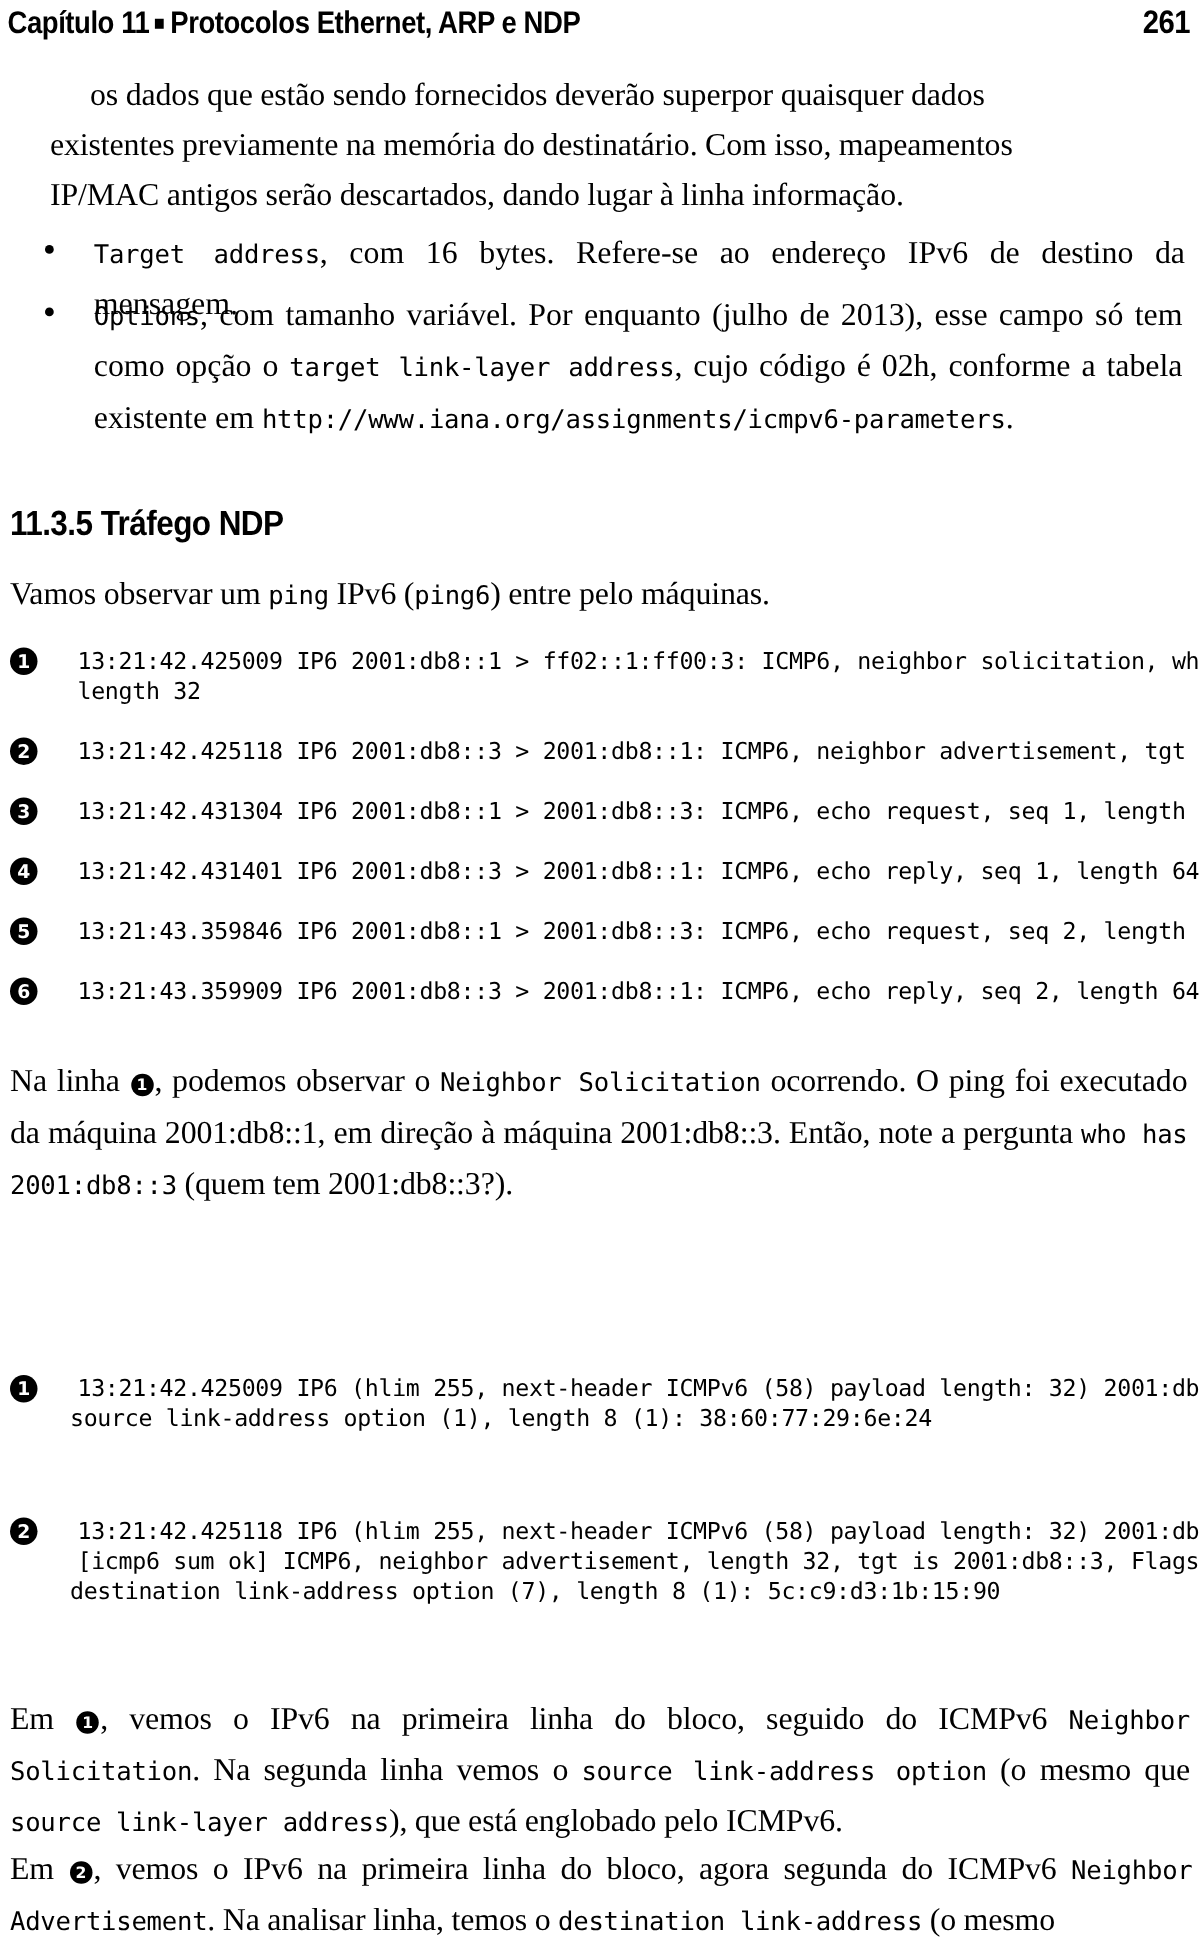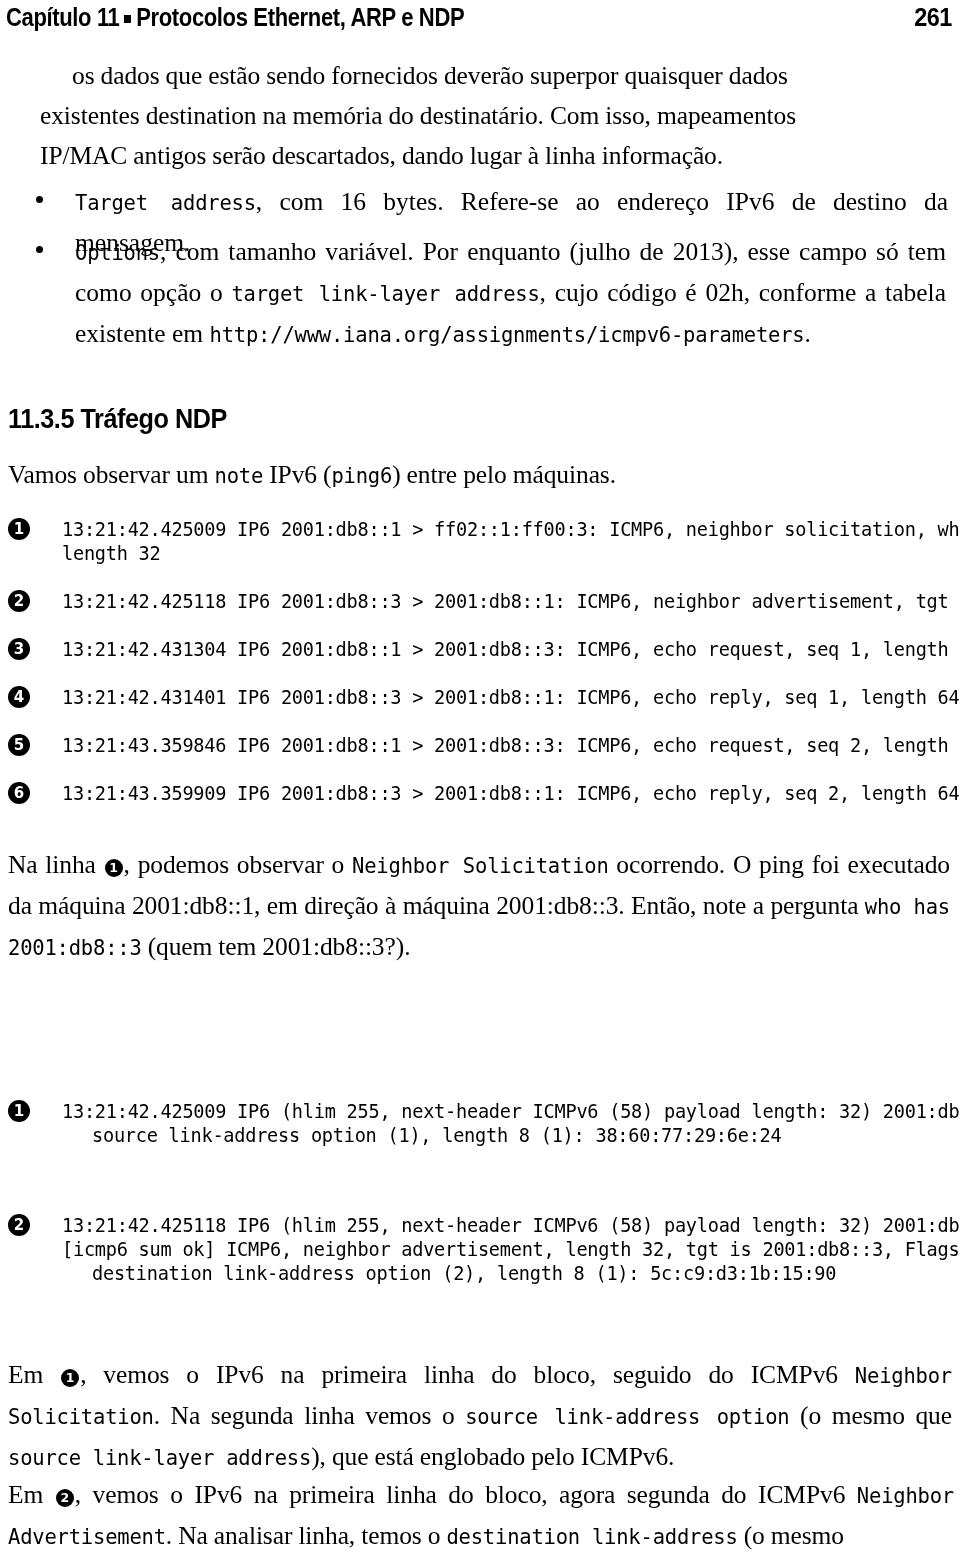--- a/index.html
+++ b/index.html
@@ -142,21 +142,21 @@
     font-family: "DejaVu Sans Mono", "Liberation Mono", monospace;
     font-size: 18.6px;
     line-height: 24px;
     letter-spacing: -0.25px;
     white-space: pre;
     padding-left: 62px;
   }
   .code-line.cont {
   }
   .code-line.deep {
-    padding-left: 92px;
+    padding-left: 56px;
   }
 
   
   .inl-num {
     display: inline-block;
     width: 18px;
     height: 18px;
     border-radius: 50%;
     background: #000;
     color: #fff;
@@ -174,37 +174,37 @@
 
 <div class="page">
 
   <div class="runhead">
     <div class="runhead-left"><span>Capítulo 11</span><span class="runhead-sq"></span><span>Protocolos Ethernet, ARP e NDP</span></div>
     <div class="runhead-page">261</div>
   </div>
 
   <div class="body-p" style="left:40px; right:10px; top:56px;">
     <span style="display:block; text-indent:32px;">os dados que estão sendo fornecidos deverão superpor quaisquer dados</span>
-    <span style="display:block;">existentes destination na memória do destinatário. Com isso, mapeamentos</span>
+    <span style="display:block;">existentes previamente na memória do destinatário. Com isso, mapeamentos</span>
     <span style="display:block;">IP/MAC antigos serão descartados, dando lugar à linha informação.</span>
   </div>
 
   <div class="bullet-item" style="top:182px;">
     <span class="bullet-dot"></span>
     <span class="bullet-text"><span class="mono">Target address</span><span>, com 16 bytes. Refere-se ao endereço IPv6 de destino da mensagem.</span></span>
   </div>
 
   <div class="bullet-item" style="top:232px; right:14px;">
     <span class="bullet-dot"></span>
     <span class="bullet-text"><span class="mono">Options</span><span>, com tamanho variável. Por enquanto (julho de 2013), esse campo só tem como opção o </span><span class="mono">target link-layer address</span><span>, cujo código é 02h, conforme a tabela existente em </span><span class="mono">http://www.iana.org/assignments/icmpv6-parameters</span><span>.</span></span>
   </div>
 
   <div class="sec-head" style="top:403px;">11.3.5 Tráfego NDP</div>
 
-  <div class="body-p" style="left:8px; right:10px; top:455px; text-align:left;"><span>Vamos observar um </span><span class="mono">note</span><span> IPv6 (</span><span class="mono">ping6</span><span>) entre pelo máquinas.</span></div>
+  <div class="body-p" style="left:8px; right:10px; top:455px; text-align:left;"><span>Vamos observar um </span><span class="mono">ping</span><span> IPv6 (</span><span class="mono">ping6</span><span>) entre pelo máquinas.</span></div>
 
   <div class="code-block" style="top:518px;">
     <div class="code-row" style="height:72px;">
       <span class="code-num">1</span>
       <div class="code-line">13:21:42.425009 IP6 2001:db8::1 &gt; ff02::1:ff00:3: ICMP6, neighbor solicitation, who has 2001:db8::3,</div>
       <div class="code-line cont">length 32</div>
     </div>
     <div class="code-row" style="height:48px;">
       <span class="code-num">2</span>
       <div class="code-line">13:21:42.425118 IP6 2001:db8::3 &gt; 2001:db8::1: ICMP6, neighbor advertisement, tgt is 2001:db8::3, length 32</div>
@@ -233,21 +233,21 @@
   <div class="code-block" style="top:1100px;">
     <div class="code-row" style="height:114px;">
       <span class="code-num">1</span>
       <div class="code-line">13:21:42.425009 IP6 (hlim 255, next-header ICMPv6 (58) payload length: 32) 2001:db8::1 &gt; ff02::1:ff00:3:</div>
       <div class="code-line deep">source link-address option (1), length 8 (1): 38:60:77:29:6e:24</div>
     </div>
     <div class="code-row" style="height:114px;">
       <span class="code-num">2</span>
       <div class="code-line">13:21:42.425118 IP6 (hlim 255, next-header ICMPv6 (58) payload length: 32) 2001:db8::3 &gt; 2001:db8::1:</div>
       <div class="code-line cont">[icmp6 sum ok] ICMP6, neighbor advertisement, length 32, tgt is 2001:db8::3, Flags [solicited, override]</div>
-      <div class="code-line deep">destination link-address option (2), length 8 (1): 5c:c9:d3:1b:15:90</div>
+      <div class="code-line deep">destination link-address option (7), length 8 (1): 5c:c9:d3:1b:15:90</div>
     </div>
   </div>
 
   <div class="body-p" style="left:8px; right:8px; top:1355px;"><span>Em </span><span class="inl-num">1</span><span>, vemos o IPv6 na primeira linha do bloco, seguido do ICMPv6 </span><span class="mono">Neighbor Solicitation</span><span>. Na segunda linha vemos o </span><span class="mono">source link-address option</span><span> (o mesmo que </span><span class="mono">source link-layer address</span><span>), que está englobado pelo ICMPv6.</span></div>
 
   <div class="body-p" style="left:8px; right:6px; top:1475px;"><span>Em </span><span class="inl-num">2</span><span>, vemos o IPv6 na primeira linha do bloco, agora segunda do ICMPv6 </span><span class="mono">Neighbor Advertisement</span><span>. Na analisar linha, temos o </span><span class="mono">destination link-address</span><span> (o mesmo</span></div>
 
 </div>
 
 </body></html>

